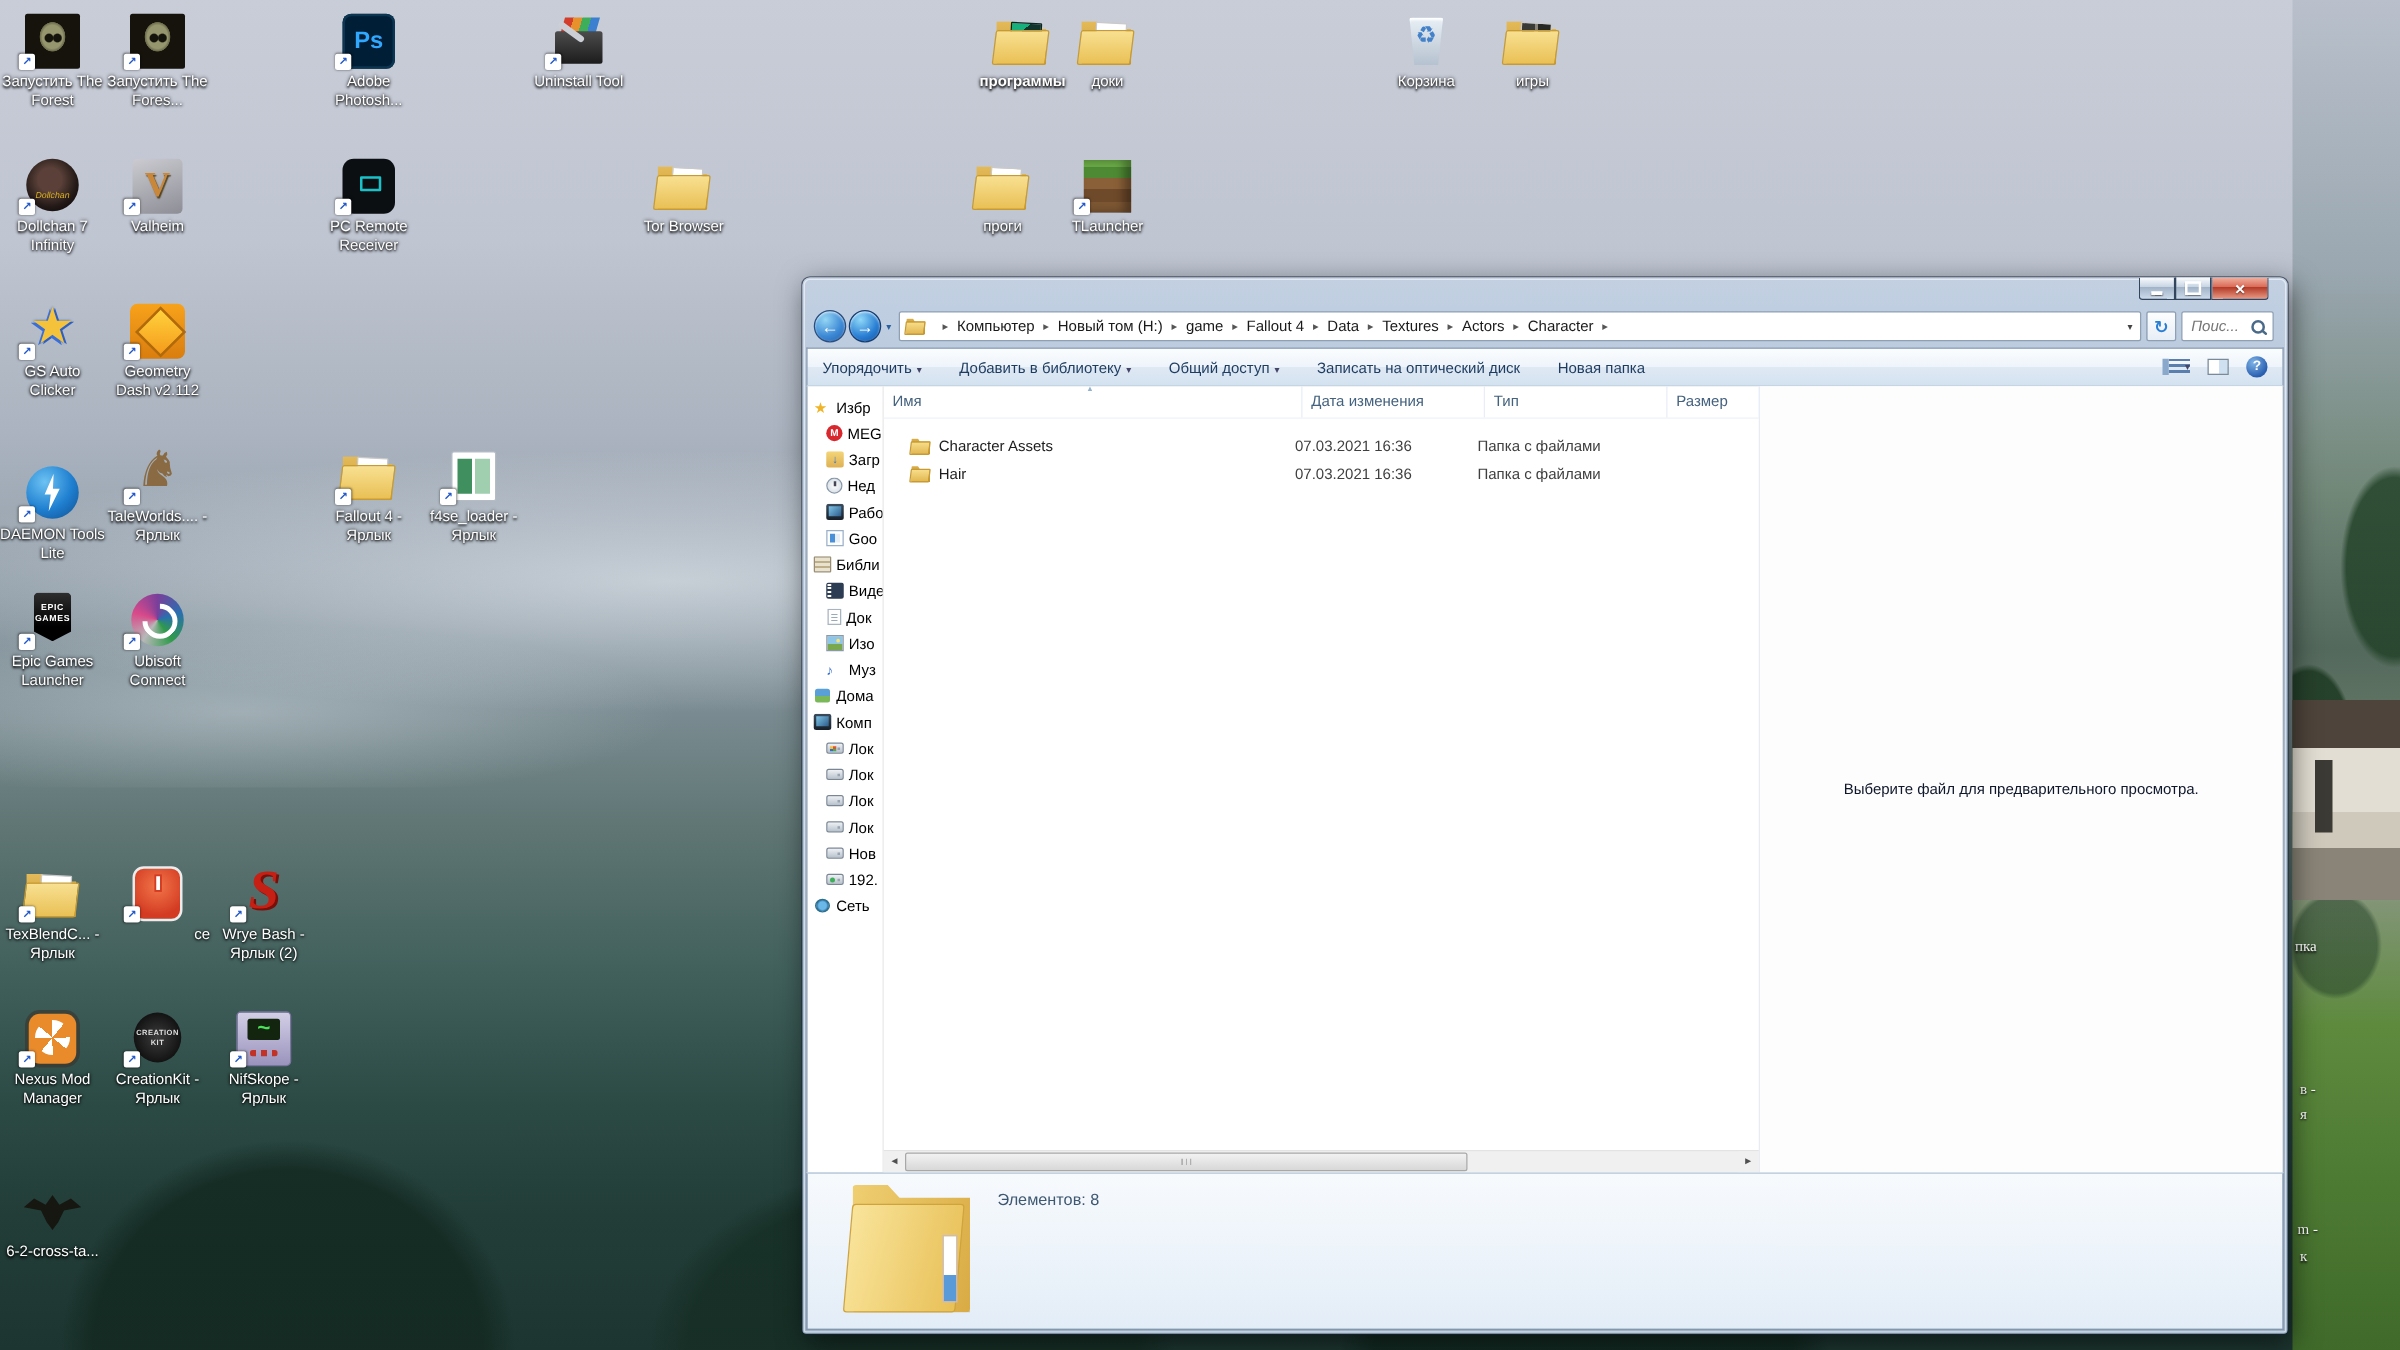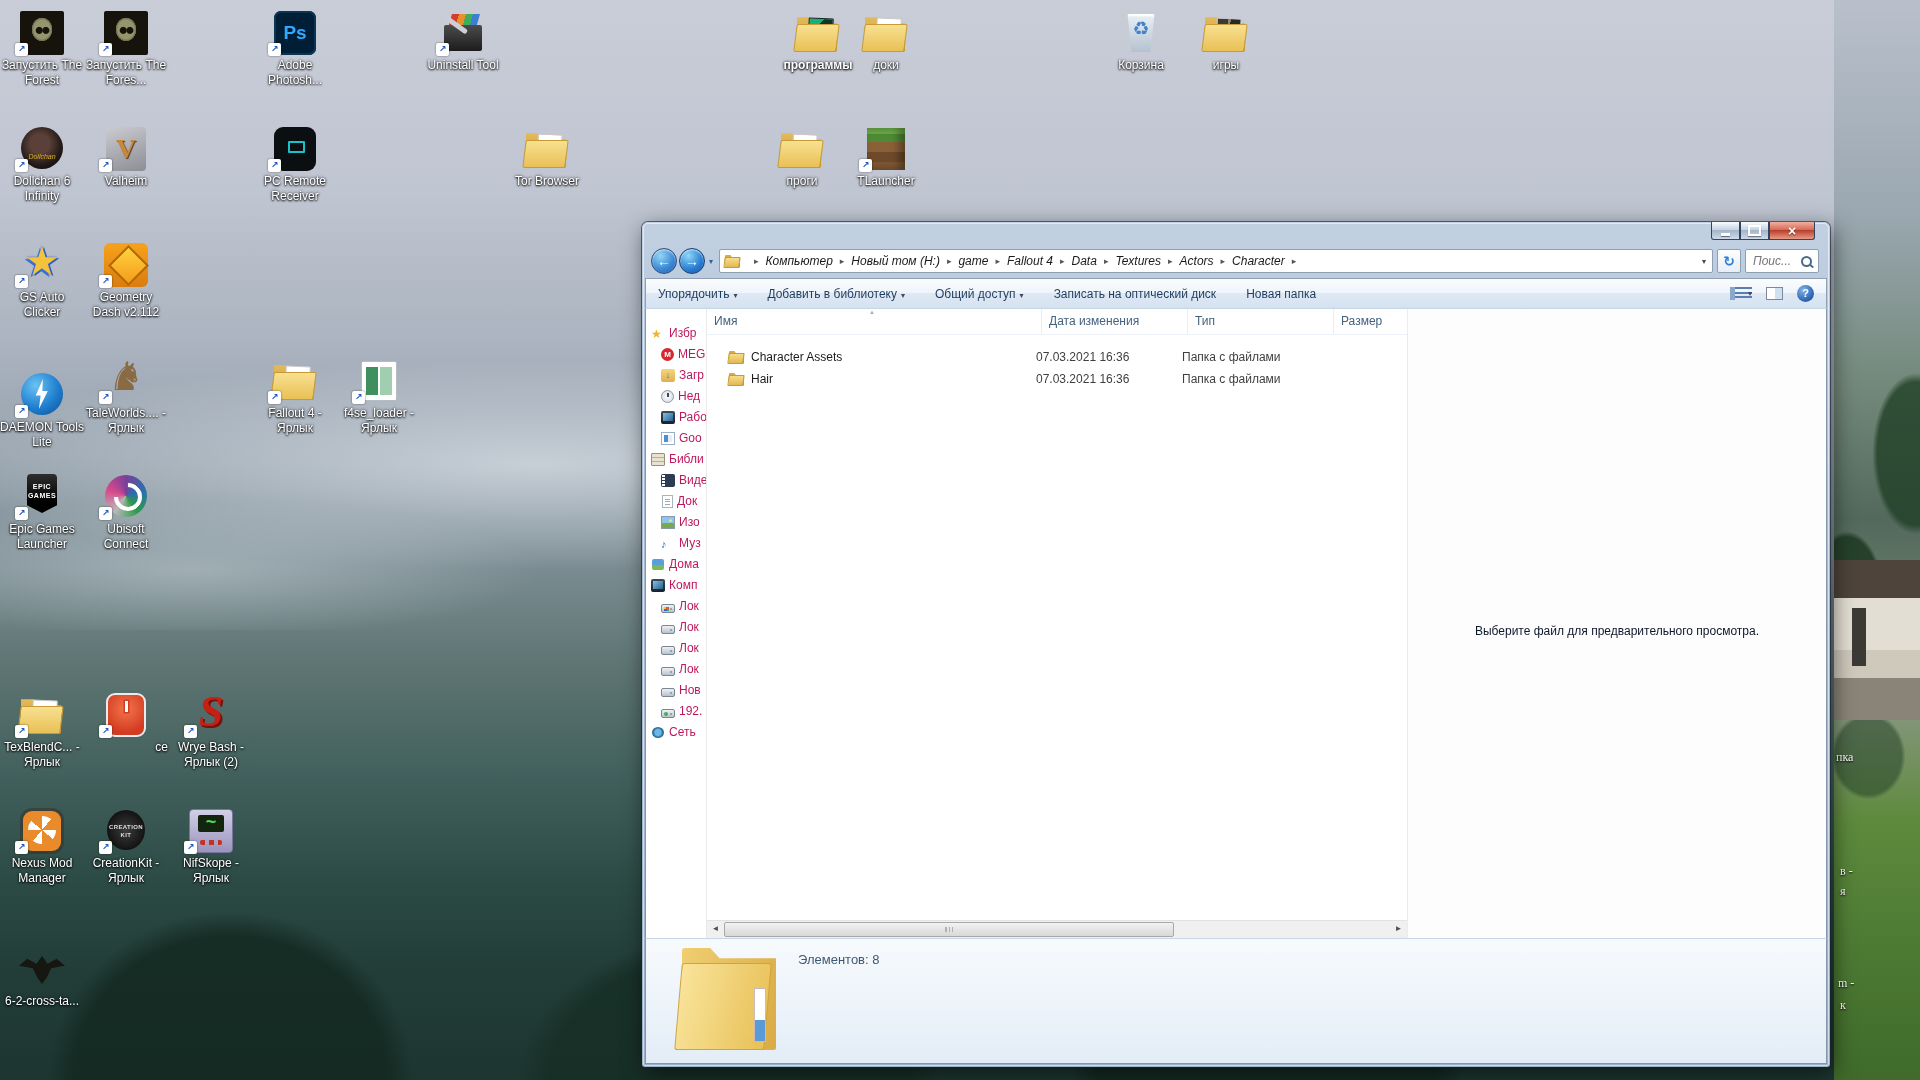--- a/index.html
+++ b/index.html
@@ -227,21 +227,21 @@
     border-left:5px solid #8aa8cc;}
   .vdd{font-size:8px;color:#446;margin-left:-8px;}
   .picon{width:17px;height:13px;border:1px solid #7a8a9a;background:linear-gradient(90deg,#fff 55%,#cfe0f0 55%);box-sizing:border-box;}
   .hicon{width:17px;height:17px;border-radius:50%;background:radial-gradient(circle at 35% 30%,#7fb4e8,#2a5fb0 70%);
     color:#fff;font-weight:bold;font-size:11px;line-height:17px;text-align:center;}
 
   .client{flex:1;display:flex;background:#fff;border-left:1px solid #8496ab;border-right:1px solid #8496ab;
     min-height:0;position:relative;}
   
   .sidebar{width:60px;flex:none;border-right:1px solid #e9e9e9;padding-top:10px;overflow:hidden;}
-  .sitem{height:21px;display:flex;align-items:flex-end;padding-left:5px;white-space:nowrap;color:#be185d;overflow:hidden;}
+  .sitem{height:21px;display:flex;align-items:flex-start;padding-left:5px;white-space:nowrap;color:#000000;overflow:hidden;}
   .sitem[data-ind="1"]{padding-left:15px;}
   .sg{width:14px;height:13px;flex:none;margin-right:4px;position:relative;display:inline-block;}
   .sg[data-g="fav"]::after{content:"★";color:#f0b429;font-size:12px;line-height:13px;}
   .sg[data-g="mega"]{background:#d9272e;border-radius:50%;width:13px;}
   .sg[data-g="mega"]::after{content:"M";position:absolute;inset:0;color:#fff;font-weight:bold;font-size:8px;
     text-align:center;line-height:13px;}
   .sg[data-g="dl"]{background:linear-gradient(180deg,#f3d678,#dfb054);border-radius:2px;}
   .sg[data-g="dl"]::after{content:"↓";position:absolute;inset:0;color:#2d6fd1;font-weight:bold;font-size:9px;
     text-align:center;line-height:13px;}
   .sg[data-g="recent"]{border-radius:50%;background:radial-gradient(#fdfdfd,#cfd8e2);border:1px solid #8a99a8;
@@ -403,21 +403,21 @@
 
     </div>
     <div class="dlabel">игры</div>
   </div>
       <div class="dicon" data-shortcut="true" style="left: 0px; top: 126px;">
     <div class="ico" data-glyph="dollchan">
       <span class="g1"></span>
       <span class="g2"></span>
       <span class="sc"></span>
     </div>
-    <div class="dlabel">Dollchan 6 Infinity</div>
+    <div class="dlabel">Dollchan 7 Infinity</div>
   </div>
       <div class="dicon" data-shortcut="true" style="left: 84px; top: 126px;">
     <div class="ico" data-glyph="valheim">
       <span class="g1"></span>
       <span class="g2"></span>
       <span class="sc"></span>
     </div>
     <div class="dlabel">Valheim</div>
   </div>
       <div class="dicon" data-shortcut="true" style="left: 253px; top: 126px;">
@@ -600,21 +600,21 @@
 
   <div class="addrrow">
     <div class="navbtn back">←</div>
     <div class="navbtn">→</div>
     <span class="nav-dd">▾</span>
     <div class="crumbbar">
       <span class="mfolder"></span>
       <span class="crumb">
           <span class="sep">▸</span>
         </span>
-      <span style="display:flex;align-items:center;font-style:italic;">
+      <span style="display:flex;align-items:center;">
           <span class="crumb">
     <span>Компьютер</span>
     <span class="sep">▸</span>
   </span>
           <span class="crumb">
     <span>Новый том (H:)</span>
     <span class="sep">▸</span>
   </span>
           <span class="crumb">
     <span>game</span>

